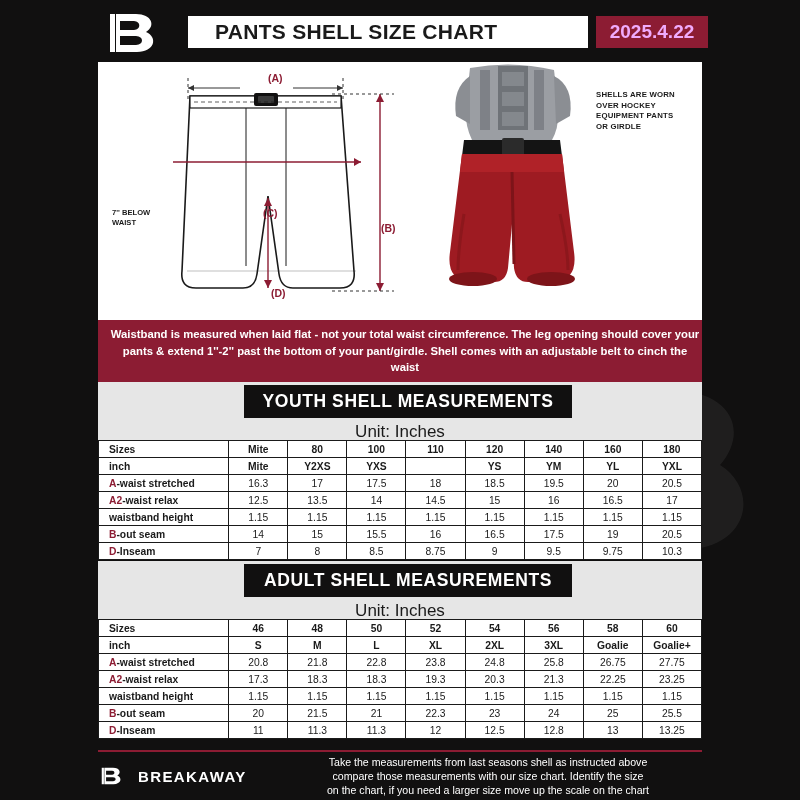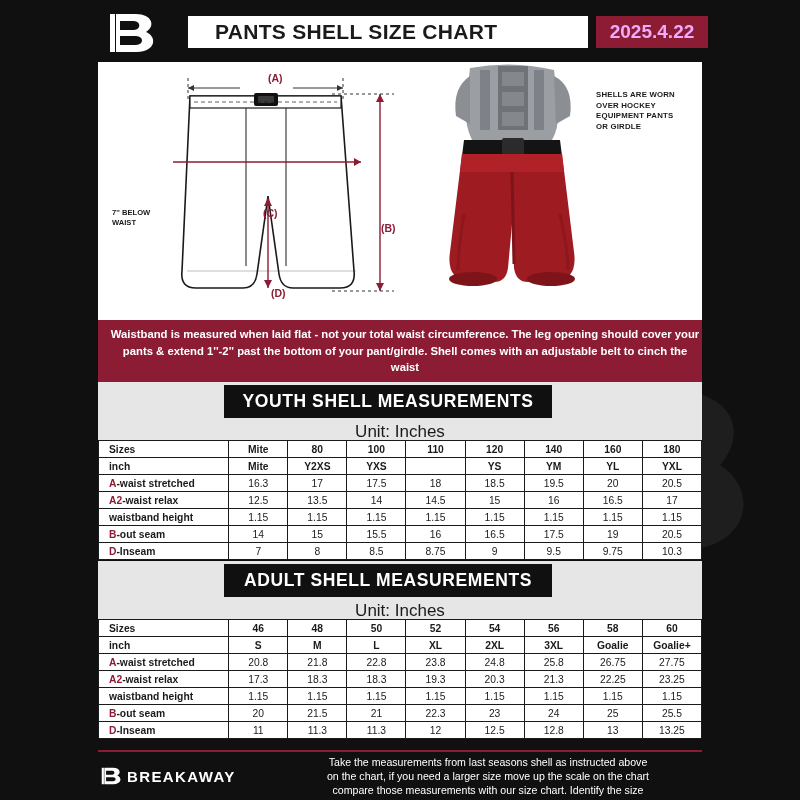--- a/index.html
+++ b/index.html
@@ -65,21 +65,21 @@
     font-size: 11.3px; line-height: 16.5px; font-weight: bold;
     padding: 6px 0 0 10px;
   }
 
   
   .sect {
     position: absolute; left: 98px; width: 604px; height: 40px;
     background: #e6e6e6;
   }
   .sect .plate {
-    position: absolute; left: 126px; top: 3px; width: 328px; height: 33px;
+    position: absolute; left: 146px; top: 3px; width: 328px; height: 33px;
     background: #111010;
     display: flex; align-items: center; justify-content: center;
   }
   .sect .plate span {
     color: #ffffff; font-size: 17.5px; font-weight: bold; letter-spacing: .6px;
   }
   .unit {
     position: absolute; left: 98px; width: 604px; height: 18px;
     background: #e6e6e6; text-align: center;
     font-size: 17px; color: #1a1a1a;
@@ -106,21 +106,21 @@
   table.sz tr.head td { font-weight: bold; }
   .redletter { color: #8c1c33; font-weight: bold; }
 
   
   .footer {
     position: absolute; left: 0; top: 752px; width: 800px; height: 48px;
     background: #111010;
   }
   .footer-left {
     position: absolute; left: 100px; top: 10px; width: 170px; height: 28px;
-    display: flex; align-items: center; gap: 1px;
+    display: flex; align-items: center; gap: 12px;
   }
   .footer-left .word {
     color: #ffffff; font-size: 15px; font-weight: bold; letter-spacing: 1.4px;
   }
   .footer-right {
     position: absolute; left: 268px; top: 4px; width: 440px;
     color: #ffffff; font-size: 10.6px; line-height: 13.8px; text-align: center;
   }
   .footer-rule {
     position: absolute; left: 98px; top: 750px; width: 604px; height: 2px;
@@ -431,18 +431,18 @@
         <path d="M6 2 L30 2 C46 2 50 14 40 20 C52 25 49 40 31 40 L6 40 Z" fill="#ffffff"></path>
         <path d="M14 9 L14 18 L28 18 C35 18 35 9 28 9 Z" fill="#111010"></path>
         <path d="M14 24 L14 33 L30 33 C38 33 38 24 30 24 Z" fill="#111010"></path>
         <path d="M0 0 L10 0 L10 42 L0 42 Z" fill="#111010"></path>
         <path d="M4 2 L9 2 L9 40 L4 40 Z" fill="#ffffff"></path>
       </svg>
       <span class="word">BREAKAWAY</span>
     </div>
     <div class="footer-right">
       <div>Take the measurements from last seasons shell as instructed above</div>
+      <div>compare those measurements  with our size chart. Identify the size</div>
       <div>on the chart, if you need a larger size move up the scale on the chart</div>
-      <div>compare those measurements  with our size chart. Identify the size</div>
     </div>
   </div>
 
 </div>
 
 </body></html>

